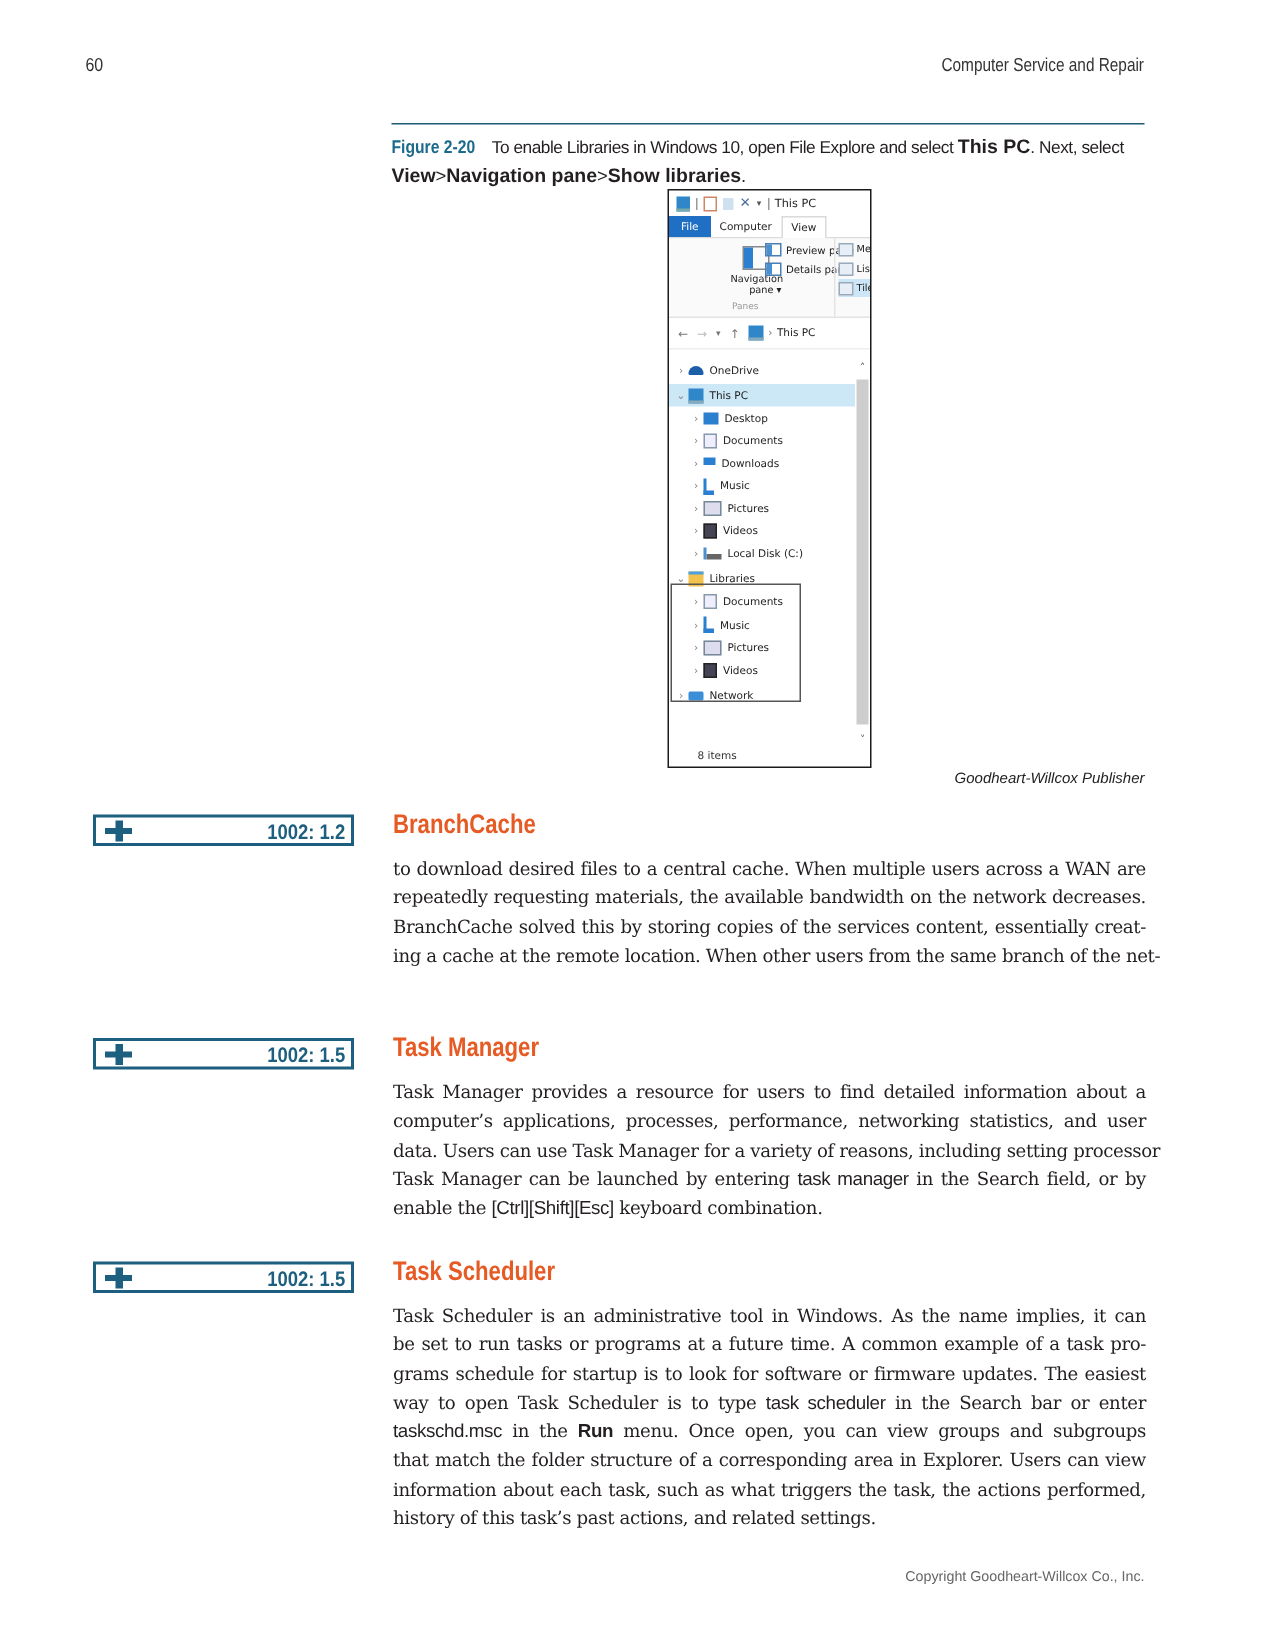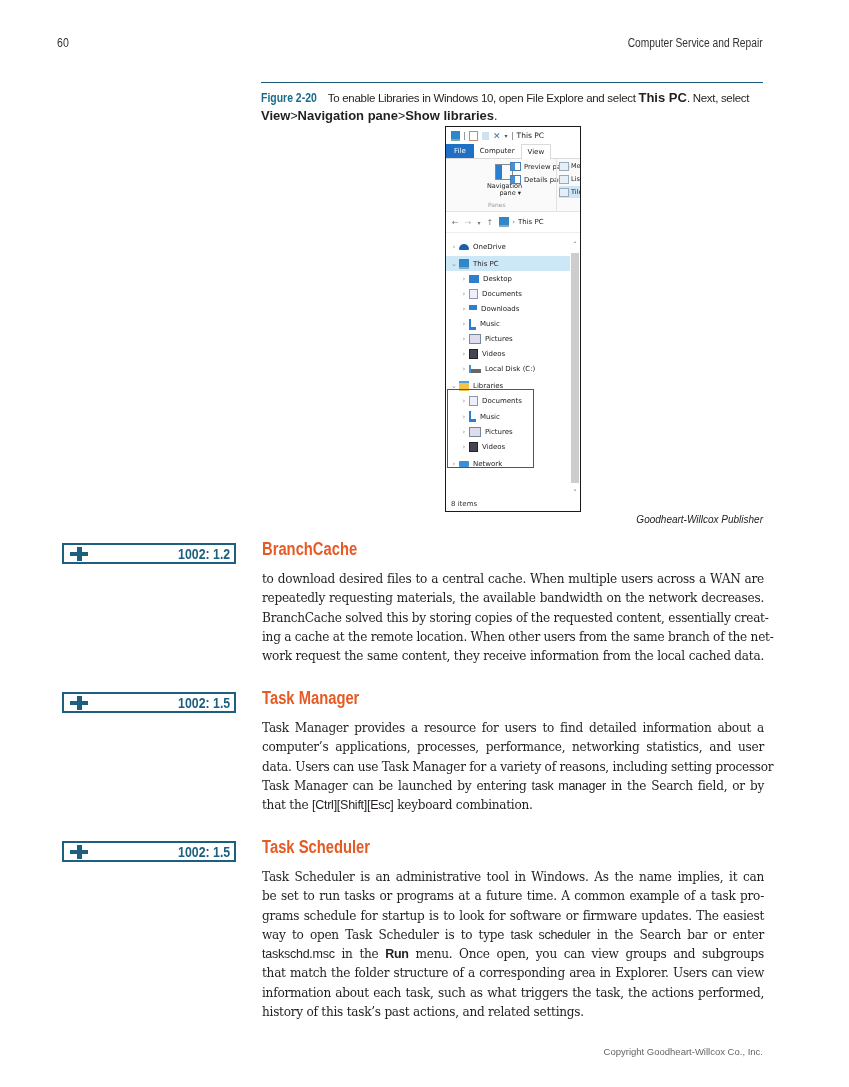--- a/index.html
+++ b/index.html
@@ -43,21 +43,21 @@
   .navtree { position:absolute; left:0; top:112px; width:124px; }
   .scrollbar { position:absolute; right:0; top:112px; width:10px; height:258px; background:#fff; }
   .scrollbar .thumb { position:absolute; left:1px; top:14px; width:8px; height:230px; background:#cdcdcd; }
   .scrollbar .up, .scrollbar .down { position:absolute; left:0; width:10px; text-align:center; font-size:7px; color:#555; }
   .scrollbar .up { top:2px; } .scrollbar .down { bottom:0; }
   .row { height:15.1px; display:flex; align-items:center; font-size:7px; color:#222; position:relative; }
   .row.sel { background:#cce8f7; }
   .row .chev { width:10px; text-align:center; color:#888; font-size:7px; }
   .row .ic { width:10px; height:8px; margin-right:4px; display:inline-block; }
   .lib-box { position:absolute; left:1px; top:262px; width:85px; height:77px; border:1px solid #555; }
-  .status { position:absolute; left:5px; bottom:3px; font-size:7px; color:#333; }
+  .status { position:absolute; left:19px; bottom:3px; font-size:7px; color:#333; }
   .credit { position:absolute; right:86px; top:514px; font-family:"Liberation Sans", sans-serif; font-style:italic; font-size:10px; color:#222; }
 
   
   .badge { position:absolute; left:62px; width:174px; height:21px; border:2px solid #1d5f7e; box-sizing:border-box; display:flex; align-items:center; justify-content:space-between; padding:0 4px 0 6px; }
   .badge .plus { width:18px; height:14px; position:relative; }
   .badge .plus::before { content:""; position:absolute; left:7px; top:0; width:5px; height:14px; background:#1d5f7e; }
   .badge .plus::after { content:""; position:absolute; left:0; top:5px; width:18px; height:4px; background:#1d5f7e; }
   .badge .code { font-family:"Liberation Sans", sans-serif; font-weight:bold; font-size:14px; color:#1d5f7e; transform:scaleX(0.88); transform-origin:right; }
 
   .h2 { position:absolute; left:262px; font-family:"Liberation Sans", sans-serif; font-weight:bold; font-size:18px; color:#e65a24; transform:scaleX(0.82); transform-origin:left; white-space:nowrap; }
@@ -233,36 +233,35 @@
 <div class="credit">Goodheart-Willcox Publisher</div>
 
 <div class="badge" style="top:543px">
   <span class="plus"></span>
   <span class="code">1002: 1.2</span>
 </div>
 <div class="h2" style="top:539px">BranchCache</div>
 <div class="para" style="top:570px">
   <span class="line">to download desired files to a central cache. When multiple users across a WAN are</span>
   <span class="line">repeatedly requesting materials, the available bandwidth on the network decreases.</span>
-  <span class="line">BranchCache solved this by storing copies of the requested content, essentially creat-</span>
+  <span class="line">BranchCache solved this by storing copies of the services content, essentially creat-</span>
   <span class="line">ing a cache at the remote location. When other users from the same branch of the net-</span>
-  <span class="line">work request the same content, they receive information from the local cached data.</span>
 </div>
 
 <div class="badge" style="top:692px">
   <span class="plus"></span>
   <span class="code">1002: 1.5</span>
 </div>
 <div class="h2" style="top:688px">Task Manager</div>
 <div class="para" style="top:719px">
   <span class="line">Task Manager provides a resource for users to find detailed information about a</span>
   <span class="line">computer’s applications, processes, performance, networking statistics, and user</span>
   <span class="line">data. Users can use Task Manager for a variety of reasons, including setting processor</span>
   <span class="line"><span>Task Manager can be launched by entering </span><span class="sans">task manager</span><span> in the Search field, or by</span></span>
-  <span class="line last"><span>that the </span><span class="sans">[Ctrl][Shift][Esc]</span><span> keyboard combination.</span></span>
+  <span class="line last"><span>enable the </span><span class="sans">[Ctrl][Shift][Esc]</span><span> keyboard combination.</span></span>
 </div>
 
 <div class="badge" style="top:841px">
   <span class="plus"></span>
   <span class="code">1002: 1.5</span>
 </div>
 <div class="h2" style="top:837px">Task Scheduler</div>
 <div class="para" style="top:868px">
   <span class="line">Task Scheduler is an administrative tool in Windows. As the name implies, it can</span>
   <span class="line">be set to run tasks or programs at a future time. A common example of a task pro-</span>

